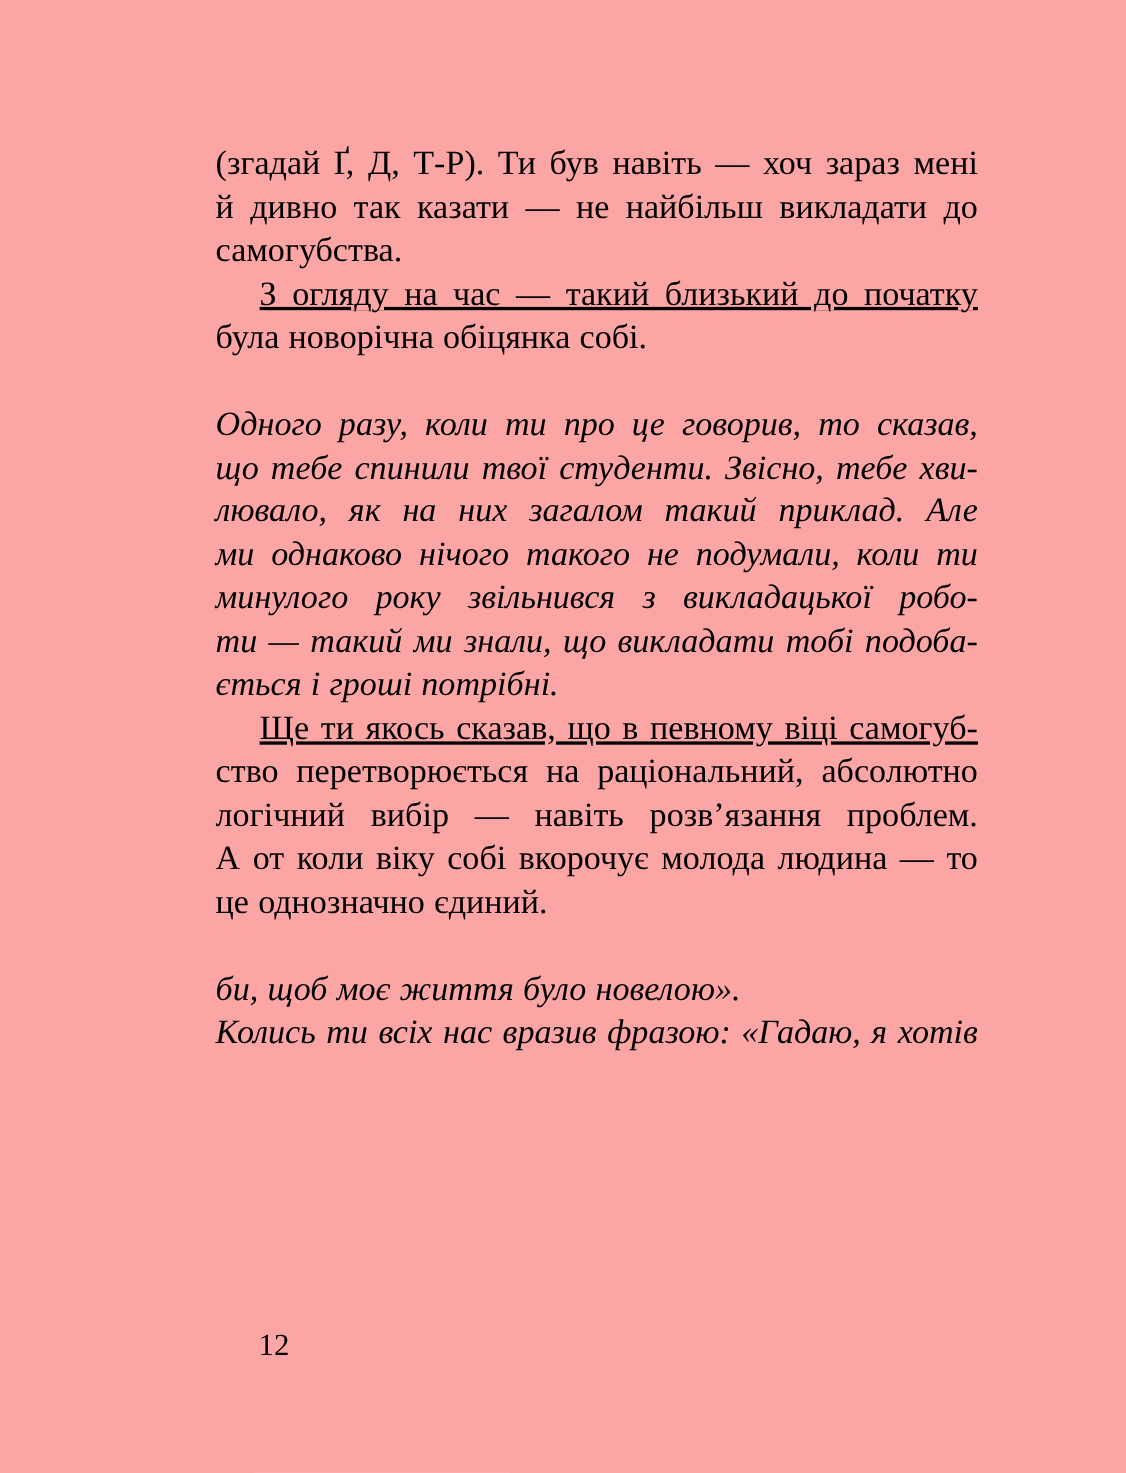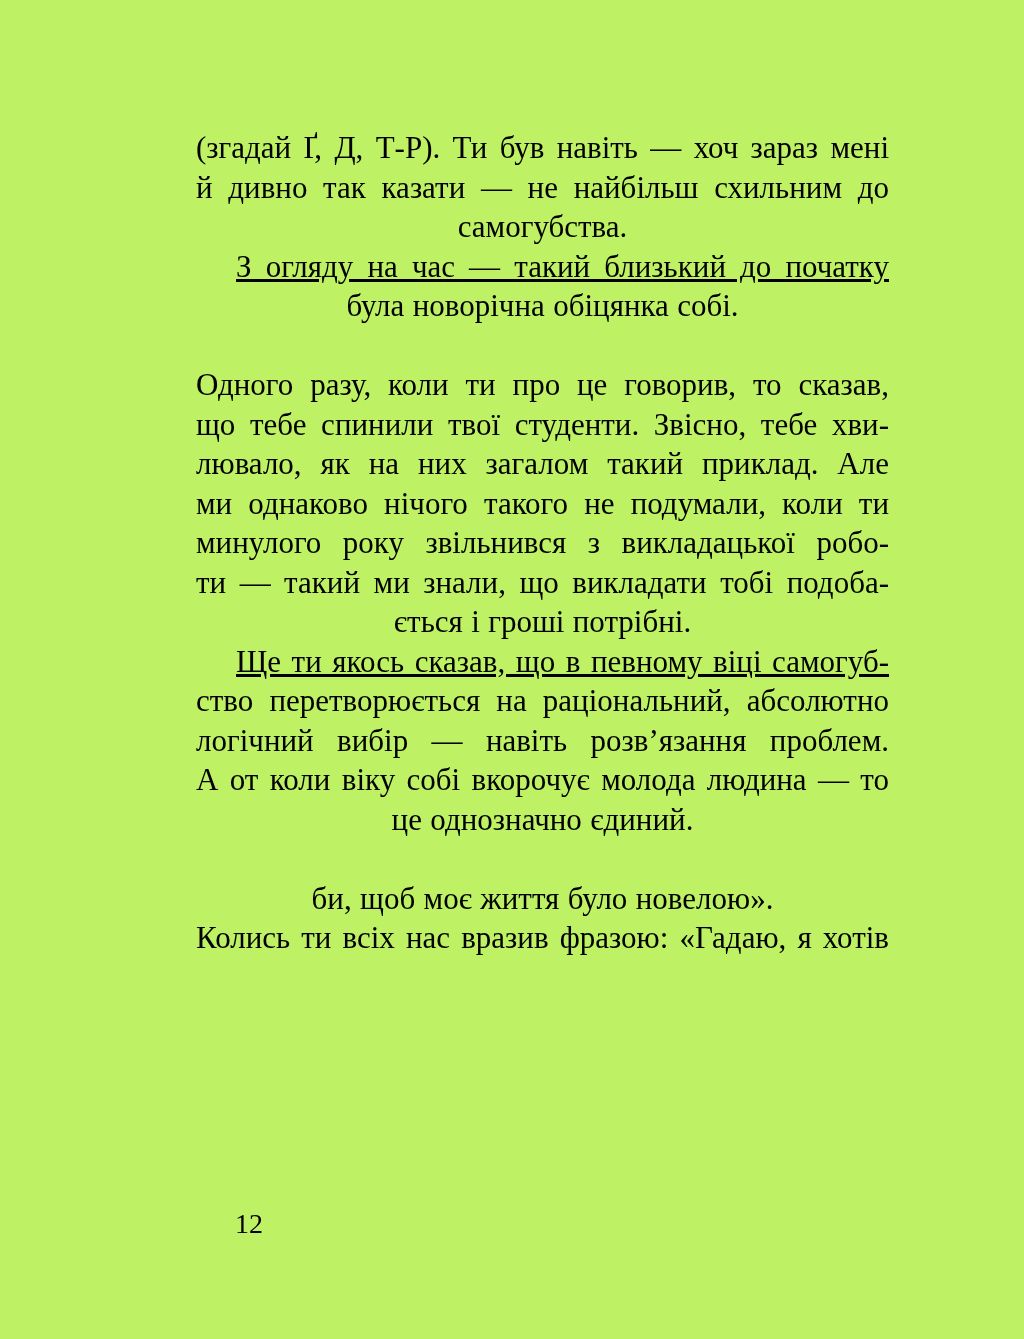--- a/index.html
+++ b/index.html
@@ -13,40 +13,41 @@
     background: #ffffff;
     overflow: hidden;
     font-family: "Liberation Serif", "DejaVu Serif", serif;
     color: #000000;
   }
   .book-page {
     position: absolute;
     left: 0; top: 0;
     width: 1024px;
     height: 1339px;
-    background: #bef264;
+    background: #fca5a5;
   }
   .text-block {
     position: absolute;
     left: 196px;
     top: 128px;
     width: 693px;
     font-size: 31px;
   }
   .paragraph {
     margin: 0;
     padding: 0;
   }
   .paragraph.gap {
     margin-top: 39.5px;
+    font-style: italic;
   }
   .line {
     line-height: 39.5px;
     height: 39.5px;
-    text-align: center;
+    text-align: left;
     word-spacing: 0.02em;
   }
   .line.just {
     text-align: justify;
     text-align-last: justify;
   }
   .line.indent {
     padding-left: 40px;
     text-decoration: underline;
   }
@@ -58,21 +59,21 @@
     line-height: 39.5px;
   }
 </style>
 </head>
 <body>
 
 <div class="book-page">
   <div class="text-block">
       <div class="paragraph">
         <div class="line just">(згадай Ґ, Д, Т-Р). Ти був навіть — хоч зараз мені</div>
-        <div class="line just">й дивно так казати — не найбільш схильним до</div>
+        <div class="line just">й дивно так казати — не найбільш викладати до</div>
         <div class="line">самогубства.</div>
       </div>
       <div class="paragraph">
         <div class="line just indent">З огляду на час — такий близький до початку</div>
         <div class="line">була новорічна обіцянка собі.</div>
       </div>
       <div class="paragraph gap">
         <div class="line just">Одного разу, коли ти про це говорив, то сказав,</div>
         <div class="line just">що тебе спинили твої студенти. Звісно, тебе хви-</div>
         <div class="line just">лювало, як на них загалом такий приклад. Але</div>

